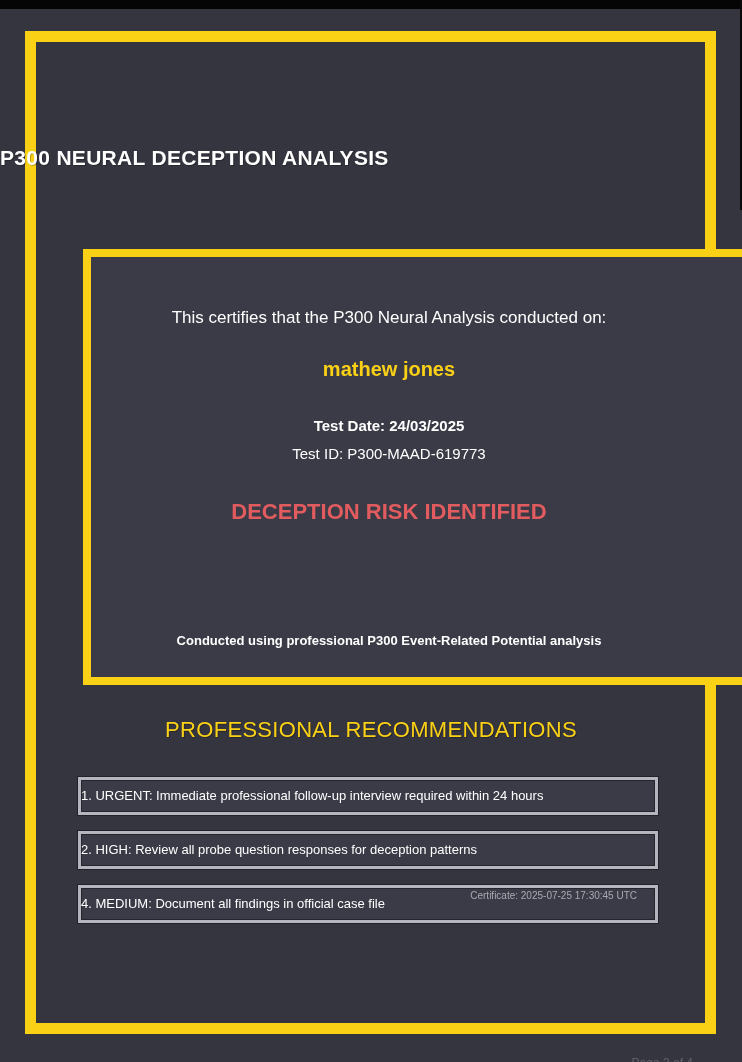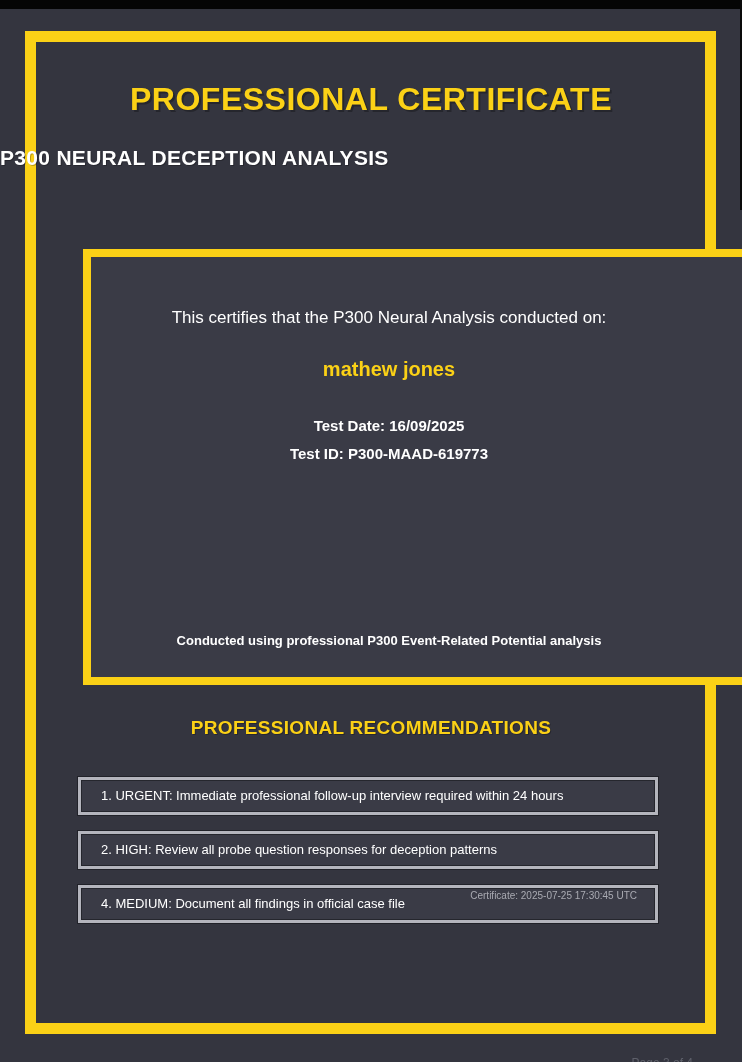--- a/index.html
+++ b/index.html
@@ -26,59 +26,59 @@
   .doc-subtitle{position:absolute;top:146px;left:0;width:742px;text-align:left;
                 color:#fff;font-size:21px;font-weight:bold;letter-spacing:.3px;
                 text-shadow:1px 1px 0 rgba(0,0,0,.25);}
 
   .cert-box{position:absolute;left:63px;top:249px;width:692px;height:436px;
             border:8px solid var(--yellow);background:var(--panel-bg);margin-left:20px;}
   .cert-box .line{position:absolute;left:0;width:596px;text-align:center;color:#fff;}
   .cert-intro{top:51px;font-size:17px;line-height:20px;font-weight:400;}
   .cert-name{top:98px;font-size:20px;line-height:28px;font-weight:bold;color:var(--yellow) !important;}
   .cert-date{top:160px;font-size:15px;line-height:18px;font-weight:bold;}
-  .cert-id{top:188px;font-size:15px;line-height:18px;font-weight:bold;}
+  .cert-id{top:188px;font-size:15px;line-height:18px;font-weight:normal;}
   .cert-verdict{top:242px;font-size:22px;line-height:26px;font-weight:bold;color:var(--red) !important;}
   .cert-metrics{top:302px;font-size:15.5px;line-height:20px;font-weight:bold;}
   .cert-note{top:376px;font-size:13px;line-height:16px;font-weight:bold;}
 
   .rec-heading{position:absolute;top:717px;left:0;width:742px;text-align:center;
-               color:var(--yellow);font-size:19px;font-weight:bold;letter-spacing:.3px;
+               color:var(--yellow);font-size:22px;font-weight:normal;letter-spacing:.3px;
                text-shadow:1px 1px 0 rgba(0,0,0,.25);}
 
   .rec-list{position:absolute;left:78px;top:777px;width:580px;}
   .rec-item{position:relative;height:38px;margin-bottom:16px;
             border:3px solid var(--box-border);background:var(--panel-bg);
             box-shadow:0 0 0 1px rgba(0,0,0,.35), inset 0 0 0 1px rgba(0,0,0,.35);
-            display:flex;align-items:center;padding-left:20px;}
+            display:flex;align-items:center;}
   .rec-item .rec-text{color:#fff;font-size:13px;line-height:16px;}
   .rec-stripe{position:absolute;top:-6px;left:35px;right:36px;height:4px;
               background:var(--yellow);}
   .cert-stamp{position:absolute;top:2px;right:18px;color:#A9AAB2;font-size:10px;}
 
   .page-indicator{position:absolute;top:1015px;right:49px;color:#5E606A;
                   font-size:12px;z-index:3;margin-top:41px;}
 </style>
 </head>
 <body>
 
 <div class="page">
   <div class="top-edge"></div>
   <div class="right-edge"></div>
 
   <div class="outer-frame"></div>
 
-  <h1 class="doc-title">PROFESSIONAL CERTIFICATE</h1>
   <h2 class="doc-subtitle">P300 NEURAL DECEPTION ANALYSIS</h2>
 
   <div class="cert-box">
     <div class="line cert-intro">This certifies that the P300 Neural Analysis conducted on:</div>
     <div class="line cert-name">mathew jones</div>
-    <div class="line cert-date">Test Date: 16/09/2025</div>
+    <div class="line cert-date">Test Date: 24/03/2025</div>
     <div class="line cert-id">Test ID: P300-MAAD-619773</div>
+    <div class="line cert-verdict">DECEPTION RISK IDENTIFIED</div>
     <div class="line cert-note">Conducted using professional P300 Event-Related Potential analysis</div>
   </div>
 
   <h2 class="rec-heading">PROFESSIONAL RECOMMENDATIONS</h2>
 
   <div class="rec-list">
     <div class="rec-item">
       <span class="rec-text">1. URGENT: Immediate professional follow-up interview required within 24 hours</span>
     </div>
     <div class="rec-item">

